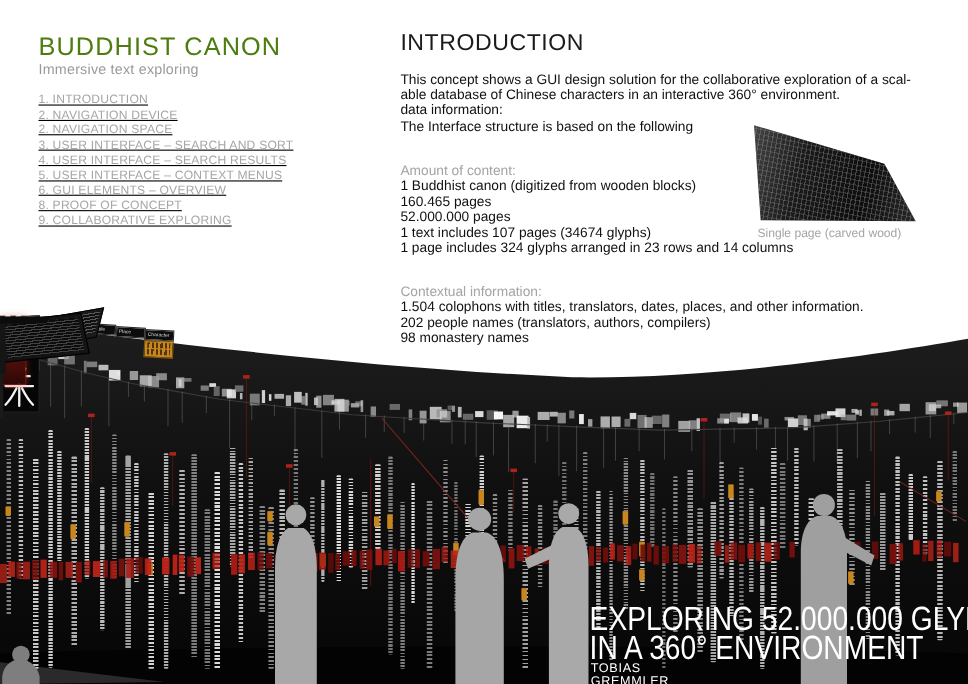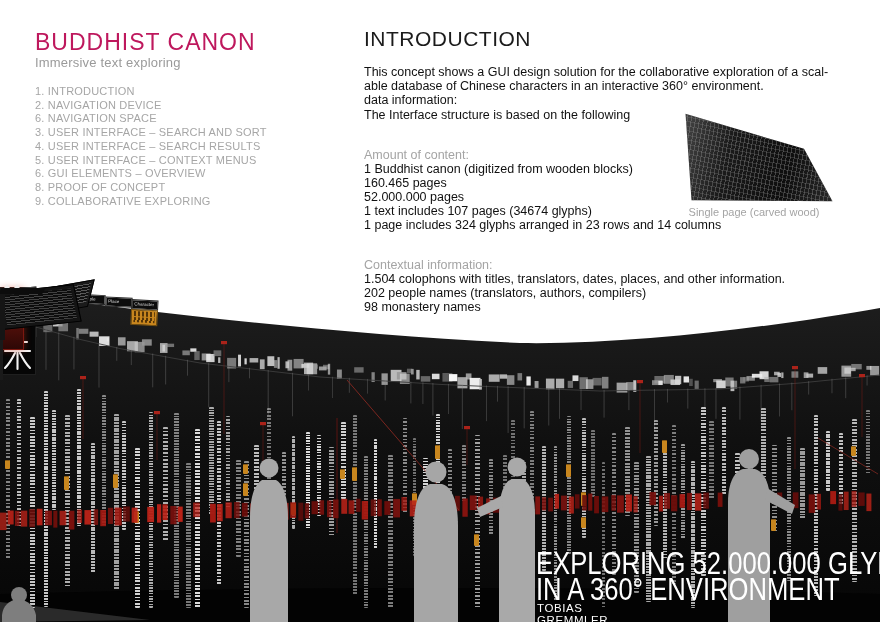--- a/index.html
+++ b/index.html
@@ -2,23 +2,23 @@
 <html><head>
 <meta charset="utf-8">
 <style>
   html,body{margin:0;padding:0;background:#888;}
   #page{position:relative;width:880px;height:622px;background:#ffffff;overflow:hidden;
         font-family:"Liberation Sans",sans-serif;margin:0 auto;}
   .abs{position:absolute;}
 
   
   #sidebar{left:35px;top:30px;width:300px;}
-  #sb-title{font-size:23px;color:#be185d;letter-spacing:1px;line-height:24px;}
+  #sb-title{font-size:23px;color:#4d7c0f;letter-spacing:1px;line-height:24px;}
   #sb-sub{font-size:13px;color:#9a9a9a;margin-top:1px;letter-spacing:.2px;}
-  #nav-list{margin-top:15px;}
+  #nav-list{margin-top:15px;text-decoration:underline;}
   .nav-item{font-size:11px;color:#a6a6a6;line-height:13.7px;letter-spacing:.2px;white-space:nowrap;}
 
   
   #main{left:364px;top:27px;width:520px;height:300px;}
   #main-heading{position:absolute;top:0;left:0;font-size:21px;color:#1b1b1b;letter-spacing:.5px;}
   .bodyline{font-size:12.5px;color:#111;line-height:14.2px;white-space:nowrap;}
   #intro-lines{position:absolute;left:0;top:38px;}
   .sec-label{position:absolute;left:0;font-size:12.5px;color:#a4a4a4;}
   #amount-label{top:121px;}
   #amount-lines{position:absolute;left:0;top:135px;}
@@ -89,21 +89,21 @@
 <body>
 
 <div id="page">
 
   <div id="sidebar" class="abs">
     <div id="sb-title">BUDDHIST CANON</div>
     <div id="sb-sub">Immersive text exploring</div>
     <div id="nav-list">
         <div class="nav-item">1. INTRODUCTION</div>
         <div class="nav-item">2. NAVIGATION DEVICE</div>
-        <div class="nav-item">6. NAVIGATION SPACE</div>
+        <div class="nav-item">2. NAVIGATION SPACE</div>
         <div class="nav-item">3. USER INTERFACE – SEARCH AND SORT</div>
         <div class="nav-item">4. USER INTERFACE – SEARCH RESULTS</div>
         <div class="nav-item">5. USER INTERFACE – CONTEXT MENUS</div>
         <div class="nav-item">6. GUI ELEMENTS – OVERVIEW</div>
         <div class="nav-item">8. PROOF OF CONCEPT</div>
         <div class="nav-item">9. COLLABORATIVE EXPLORING</div>
       </div>
   </div>
 
   <div id="main" class="abs">

